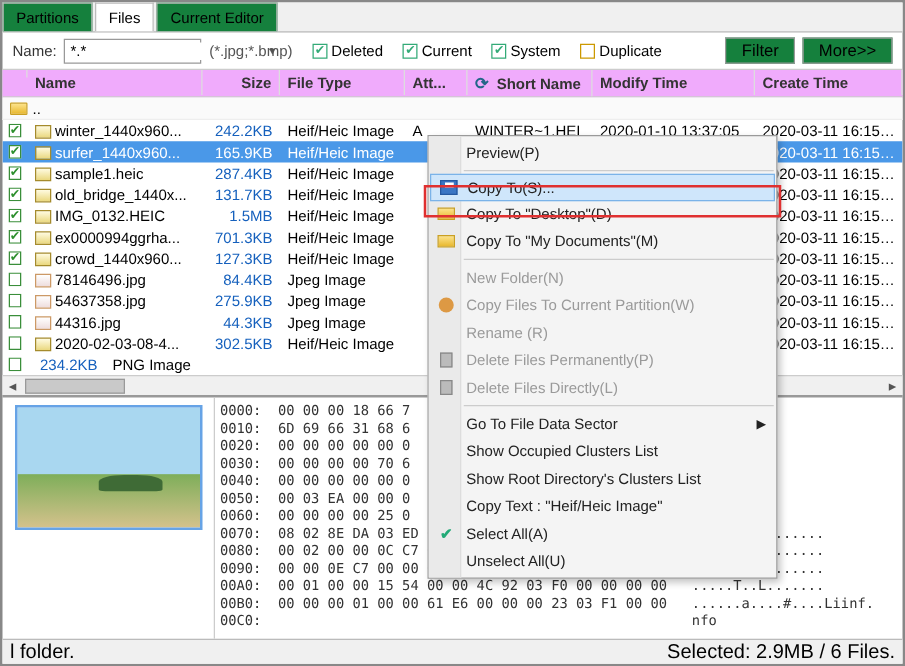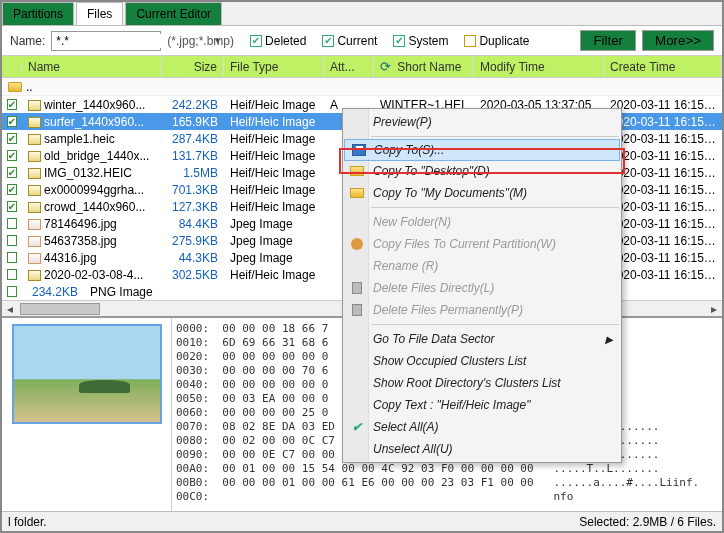--- a/index.html
+++ b/index.html
@@ -15,21 +15,21 @@
   .combo { display: flex; align-items: center; border: 1px solid #999; background: #fff; height: 20px; width: 110px; }
   .combo input { border: none; flex: 1; font-size: 12px; padding: 0 4px; outline: none; }
   .combo .dd { width: 16px; text-align: center; color: #555; font-size: 10px; }
   .hint { color: #555; }
   .chk { display: inline-flex; align-items: center; gap: 3px; margin-left: 10px; }
   .chk .box { width: 12px; height: 12px; border: 1px solid #3a7; color: #3a7; display: flex; align-items: center; justify-content: center; font-size: 10px; line-height: 1; }
   .chk.dup .box { border-color: #c90; color: #c90; }
   .btn { border: 1px solid #999; background: #15803d; padding: 2px 12px; cursor: pointer; }
   .spacer { flex: 1; }
   
-  .colhead { display: flex; align-items: center; border-bottom: 1px solid #ccc; background: #bef264; font-size: 12px; color: #333; height: 22px; }
+  .colhead { display: flex; align-items: flex-start; border-bottom: 1px solid #ccc; background: #f0abfc; font-size: 12px; color: #333; height: 22px; font-weight: bold; }
   .colhead > div { padding: 3px 6px; border-right: 1px solid #ddd; }
   .c-chk { width: 20px; }
   .c-name { width: 140px; }
   .c-size { width: 62px; text-align: right; }
   .c-type { width: 100px; }
   .c-att { width: 50px; }
   .c-short { width: 100px; }
   .c-mod { width: 130px; }
   .c-create { width: 118px; }
   .refresh { width: 14px; height: 14px; color: #268; display: inline-block; font-size: 13px; }
@@ -56,23 +56,23 @@
   .hscroll .arrow { width:16px; text-align:center; color:#555; }
   .hscroll .thumb { height:12px; background:#c9c9c9; border:1px solid #999; width:80px; margin-left:2px; }
   .hscroll .track { flex:1; }
   
   .bottom { flex:1; display:flex; border-top:2px solid #999; }
   .preview { width: 170px; padding: 6px; display:flex; align-items:flex-start; justify-content:center; border-right:1px solid #ccc; }
   .thumb-img { width:150px; height:100px; border:2px solid #66a3e6; background: linear-gradient(to bottom,#a9d7f0 0%,#a9d7f0 55%,#7fae5a 56%,#d4c28c 100%); position:relative; }
   .thumb-img::after { content:''; position:absolute; bottom:30%; left:45%; width:35%; height:14%; background:#3f6b36; border-radius:40% 40% 10% 10%; }
   .hex { flex:1; padding: 4px; font-family: Consolas, monospace; font-size: 11px; color:#333; white-space: pre; overflow:hidden; line-height: 14px; }
   
-  .status { height: 20px; border-top:1px solid #bbb; background:#f0f0f0; display:flex; align-items:center; padding: 0 6px; font-size:12px; justify-content:space-between; }
-  
-  .ctxmenu { position:absolute; top:108px; left:342px; width:280px; background:#f4f4f4; border:1px solid #9a9a9a; box-shadow: 3px 3px 6px rgba(0,0,0,.25); z-index:10; padding: 2px 0; font-style: italic; }
+  .status { height: 20px; border-top:1px solid #bbb; background:#f0f0f0; display:flex; align-items:center; padding: 0 6px; font-size:16px; justify-content:space-between; }
+  
+  .ctxmenu { position:absolute; top:108px; left:342px; width:280px; background:#f4f4f4; border:1px solid #9a9a9a; box-shadow: 3px 3px 6px rgba(0,0,0,.25); z-index:10; padding: 2px 0; }
   .ctxmenu .mi { display:flex; align-items:center; height:22px; padding: 0 20px 0 30px; position:relative; color:#222; }
   .ctxmenu .mi.disabled { color:#9a9a9a; }
   .ctxmenu .sep { height:1px; background:#ccc; margin: 3px 2px 3px 28px; }
   .ctxmenu .mi .ico { position:absolute; left:6px; width:16px; height:16px; display:flex; align-items:center; justify-content:center; }
   .ctxmenu .mi .arrow-r { position:absolute; right:8px; font-size:10px; }
   .ctxmenu .gutter { position:absolute; left:0; top:0; bottom:0; width:26px; background:#eaeaea; border-right:1px solid #ddd; }
   .ctxmenu .mi, .ctxmenu .sep { position:relative; z-index:1; }
   .mi.hover { background:#cfe6fb; border:1px solid #7bb3e8; height:22px; margin:-1px 1px; padding-left:29px; }
   .redbox { position:absolute; top:148px; left:339px; width:286px; height:26px; border:2px solid #e03030; z-index:11; pointer-events:none; }
   .ico-folder { width:14px; height:10px; background:linear-gradient(#fde38a,#e8b82f); border:1px solid #caa022; }
@@ -140,21 +140,21 @@
   <div class="filelist" id="filelist">
       <div class="row">
         <div class="c-chk">
           <span class="checkbox">✔</span>
         </div>
         <div class="c-name"><span class="file-ico heic"></span><span>winter_1440x960...</span></div>
         <div class="c-size"><a class="link">242.2KB</a></div>
         <div class="c-type">Heif/Heic Image</div>
         <div class="c-att">A</div>
         <div class="c-short">WINTER~1.HEI</div>
-        <div class="c-mod">2020-03-05 13:37:05</div>
+        <div class="c-mod">2020-01-10 13:37:05</div>
         <div class="c-create">2020-03-11 16:15:20</div>
       </div>
       <div class="row selected">
         <div class="c-chk">
           <span class="checkbox">✔</span>
         </div>
         <div class="c-name"><span class="file-ico heic"></span><span>surfer_1440x960...</span></div>
         <div class="c-size"><a class="link">165.9KB</a></div>
         <div class="c-type">Heif/Heic Image</div>
         <div class="c-att"></div>
@@ -349,27 +349,27 @@
       </span>
       <span>Copy Files To Current Partition(W)</span>
     </div>
   <div class="mi disabled">
       <span>Rename (R)</span>
     </div>
   <div class="mi disabled">
       <span class="ico">
         <span class="ico-trash"></span>
       </span>
+      <span>Delete Files Permanently(P)</span>
+    </div>
+  <div class="mi disabled">
+      <span class="ico">
+        <span class="ico-trash"></span>
+      </span>
       <span>Delete Files Directly(L)</span>
-    </div>
-  <div class="mi disabled">
-      <span class="ico">
-        <span class="ico-trash"></span>
-      </span>
-      <span>Delete Files Permanently(P)</span>
     </div>
   <div class="sep"></div>
   <div class="mi">
       <span>Go To File Data Sector</span>
       <span class="arrow-r">▶</span>
     </div>
   <div class="mi">
       <span>Show Occupied Clusters List</span>
     </div>
   <div class="mi">

